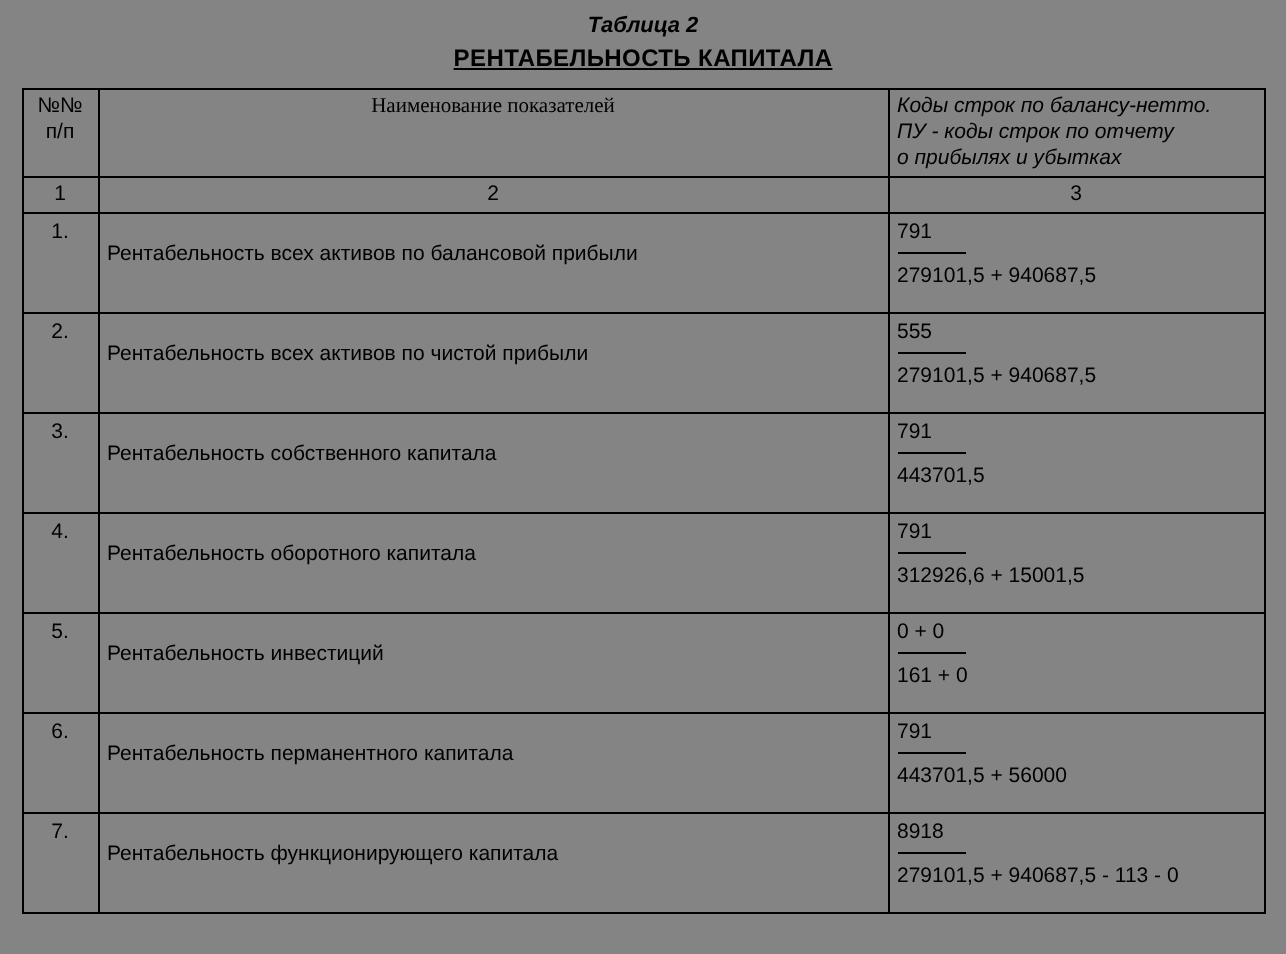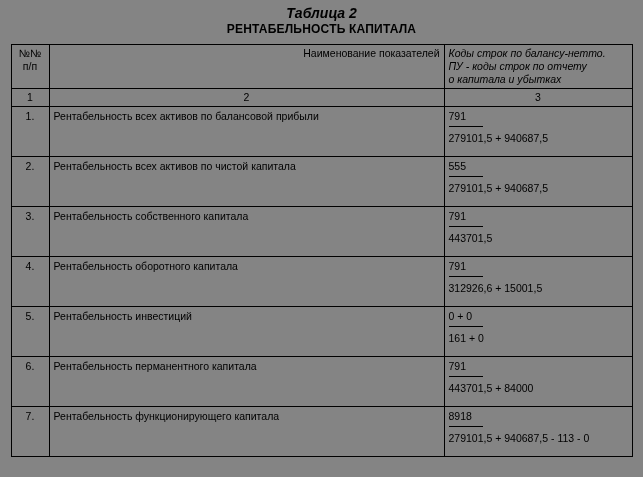--- a/index.html
+++ b/index.html
@@ -19,31 +19,32 @@
     width: 643px;
     height: 477px;
     background: #848484;
     box-sizing: border-box;
   }
   .doc-header {
     padding-top: 6px;
     text-align: center;
   }
   .caption {
-    font-size: 14px;
+    font-size: 11px;
     font-style: italic;
     font-weight: bold;
     line-height: 14px;
   }
   .title {
     font-size: 12px;
     font-weight: bold;
     line-height: 16px;
     letter-spacing: 0.2px;
     margin-top: 1px;
+    text-decoration: underline;
   }
   table.rent {
     border-collapse: collapse;
     width: 621px;
     margin: 7px auto 0 auto;
     table-layout: fixed;
   }
   table.rent td, table.rent th {
     border: 1px solid #000000;
     vertical-align: top;
@@ -53,41 +54,42 @@
     line-height: 13px;
   }
   .col-no { width: 38px; }
   .col-name { width: 395px; }
   .col-code { width: 188px; }
   .hdr-np {
     text-align: center;
     padding-top: 6px;
   }
   .hdr-name {
-    text-align: right;
-    padding-top: 6px;
+    text-align: center;
+    padding-top: 6px;
+    font-family: Liberation Serif, serif;
   }
   .hdr-code {
     text-align: left;
     padding-top: 6px;
     line-height: 14px;
     font-style: italic;
   }
   .numrow td {
     text-align: center;
     padding: 1px 4px 2px 4px;
     height: 13px;
   }
   .rw .cno {
     text-align: center;
     padding-top: 3px;
   }
   .rw .cname {
     text-align: left;
-    padding-top: 3px;
+    padding-top: 14px;
   }
   .rw .ccode {
     text-align: left;
     padding: 3px 4px 3px 4px;
   }
   .frac {
     display: inline-block;
     text-align: left;
     min-width: 20px;
   }
@@ -129,21 +131,21 @@
     <tbody>
       <tr>
         <td class="hdr-np">
           <span>№№</span><br>
           <span>п/п</span>
         </td>
         <td class="hdr-name">Наименование показателей</td>
         <td class="hdr-code">
           <span>Коды строк по балансу-нетто.</span><br>
           <span>ПУ - коды строк по отчету</span><br>
-          <span>о капитала и убытках</span>
+          <span>о прибылях и убытках</span>
         </td>
       </tr>
 
       <tr class="numrow">
         <td>1</td>
         <td>2</td>
         <td>3</td>
       </tr>
 
       <tr class="rw row-tall">
@@ -153,21 +155,21 @@
           <span class="frac">
             <span class="num">791</span>
             <span class="bar"></span>
             <span class="den">279101,5 + 940687,5</span>
           </span>
         </td>
       </tr>
 
       <tr class="rw row-tall">
         <td class="cno">2.</td>
-        <td class="cname">Рентабельность всех активов по чистой капитала</td>
+        <td class="cname">Рентабельность всех активов по чистой прибыли</td>
         <td class="ccode">
           <span class="frac">
             <span class="num">555</span>
             <span class="bar"></span>
             <span class="den">279101,5 + 940687,5</span>
           </span>
         </td>
       </tr>
 
       <tr class="rw row-tall">
@@ -206,21 +208,21 @@
         </td>
       </tr>
 
       <tr class="rw row-tall">
         <td class="cno">6.</td>
         <td class="cname">Рентабельность перманентного капитала</td>
         <td class="ccode">
           <span class="frac">
             <span class="num">791</span>
             <span class="bar"></span>
-            <span class="den">443701,5 + 84000</span>
+            <span class="den">443701,5 + 56000</span>
           </span>
         </td>
       </tr>
 
       <tr class="rw row-tall">
         <td class="cno">7.</td>
         <td class="cname">Рентабельность функционирующего капитала</td>
         <td class="ccode">
           <span class="frac">
             <span class="num">8918</span>

